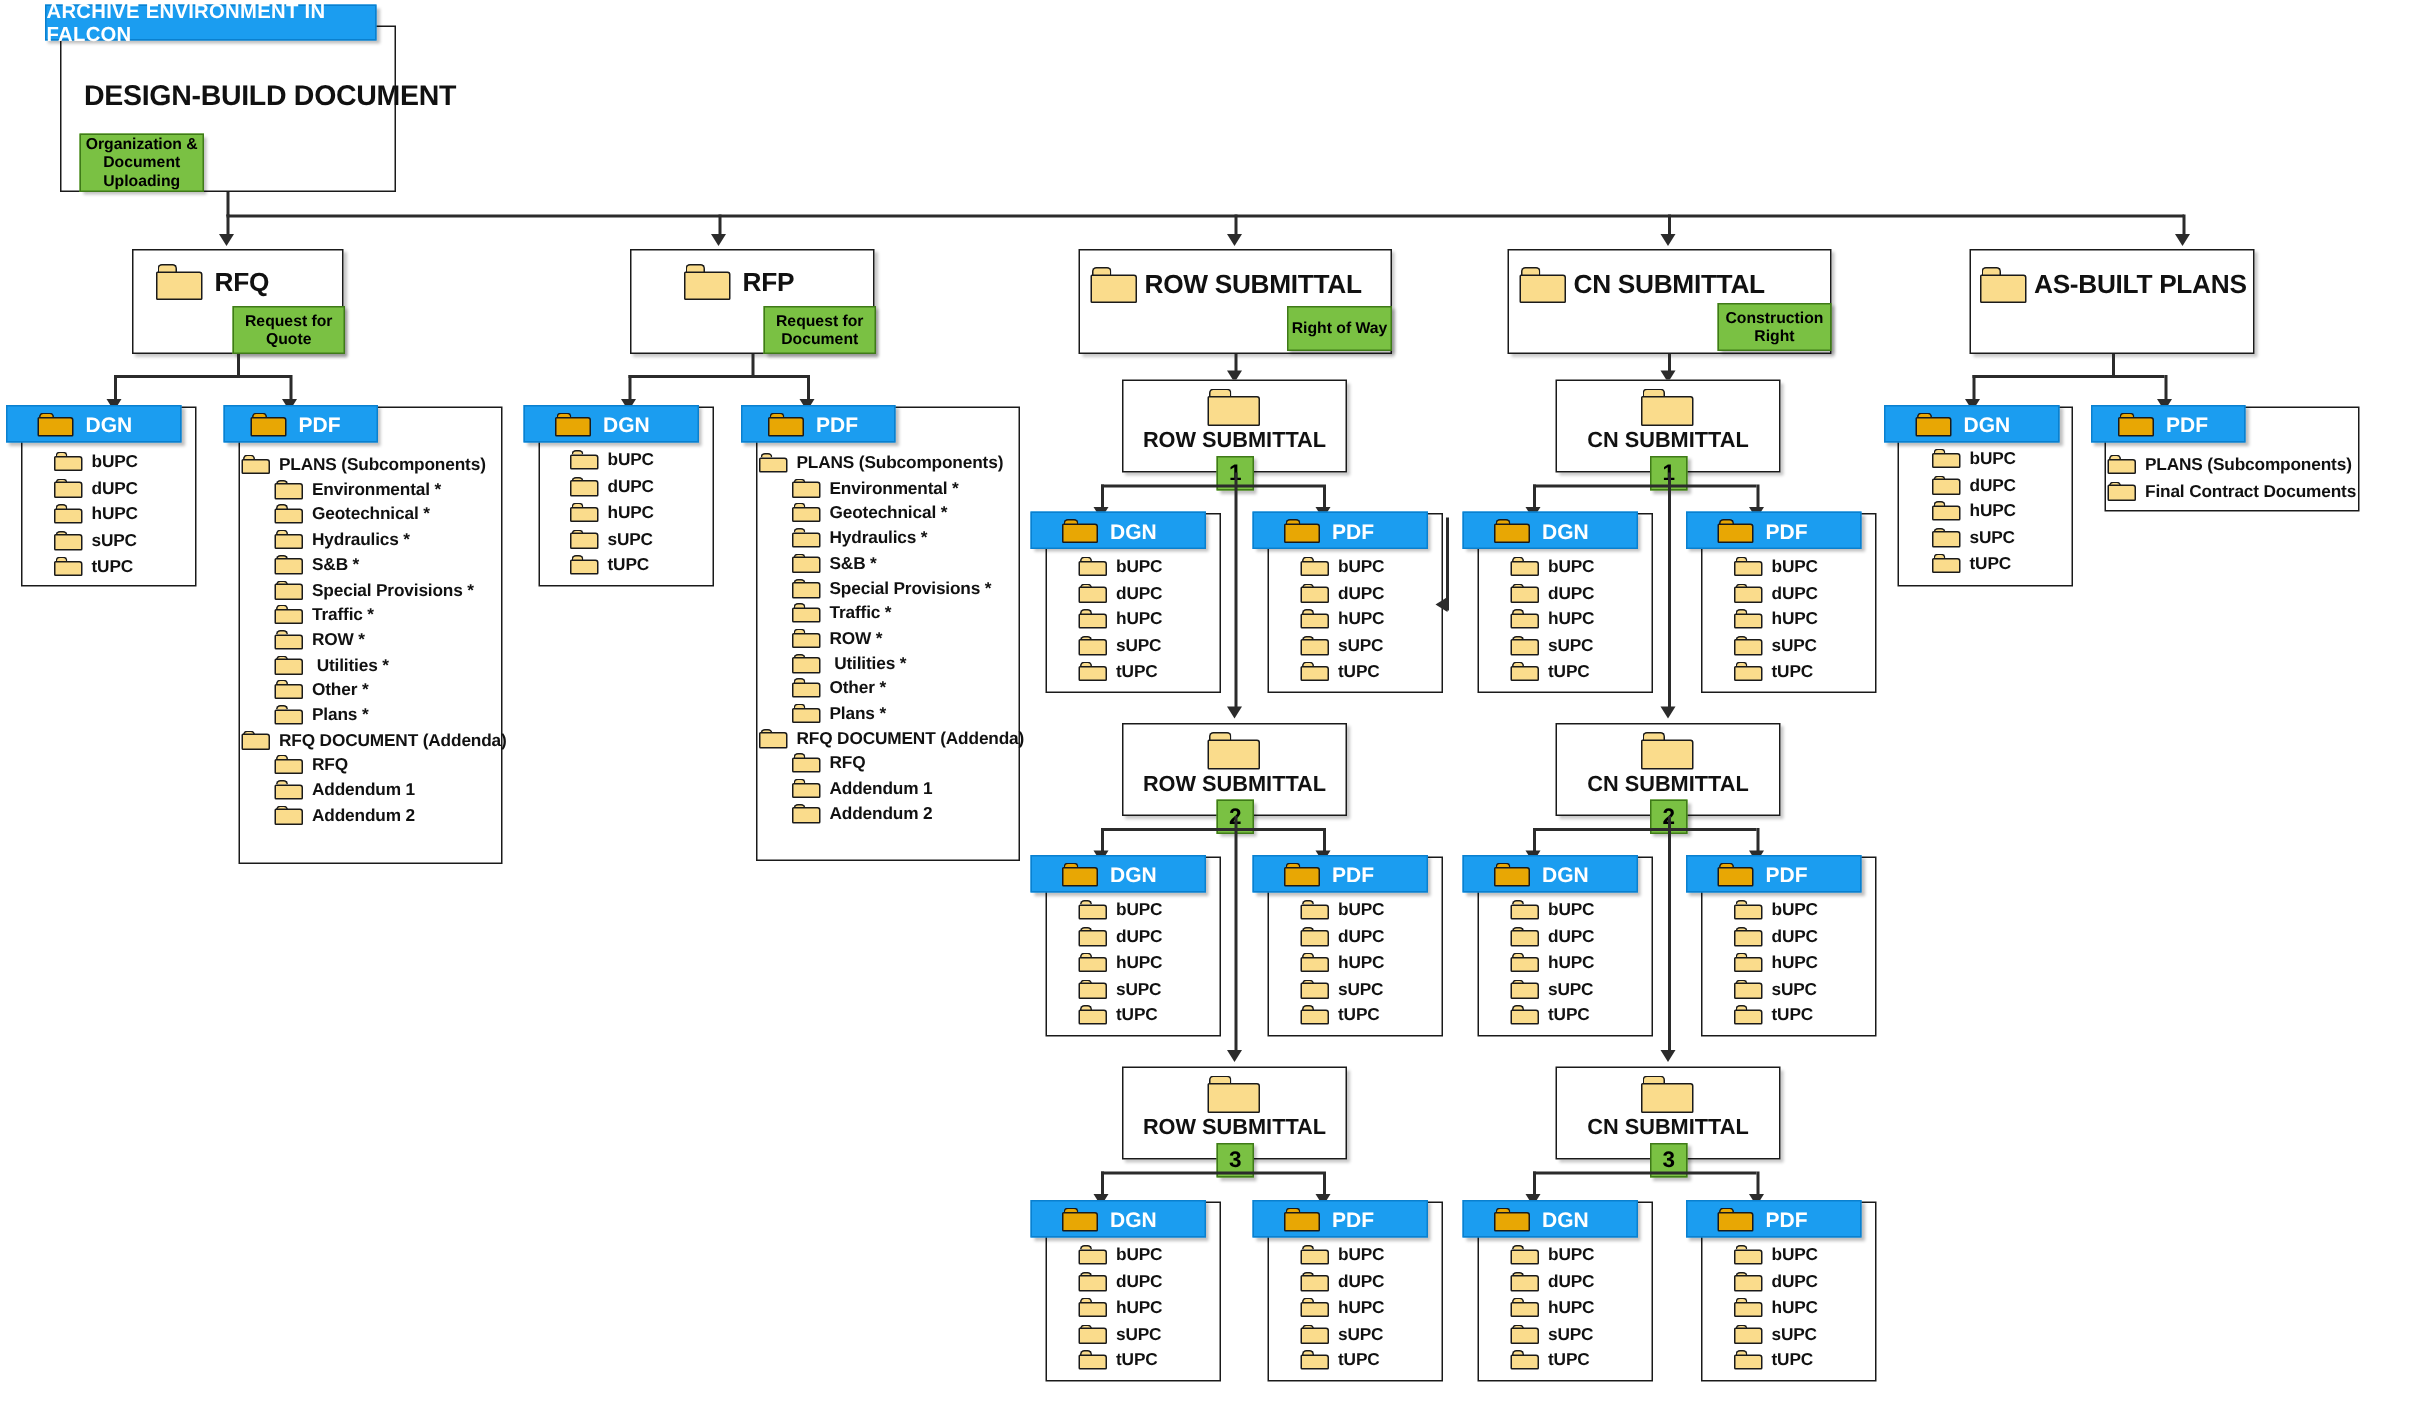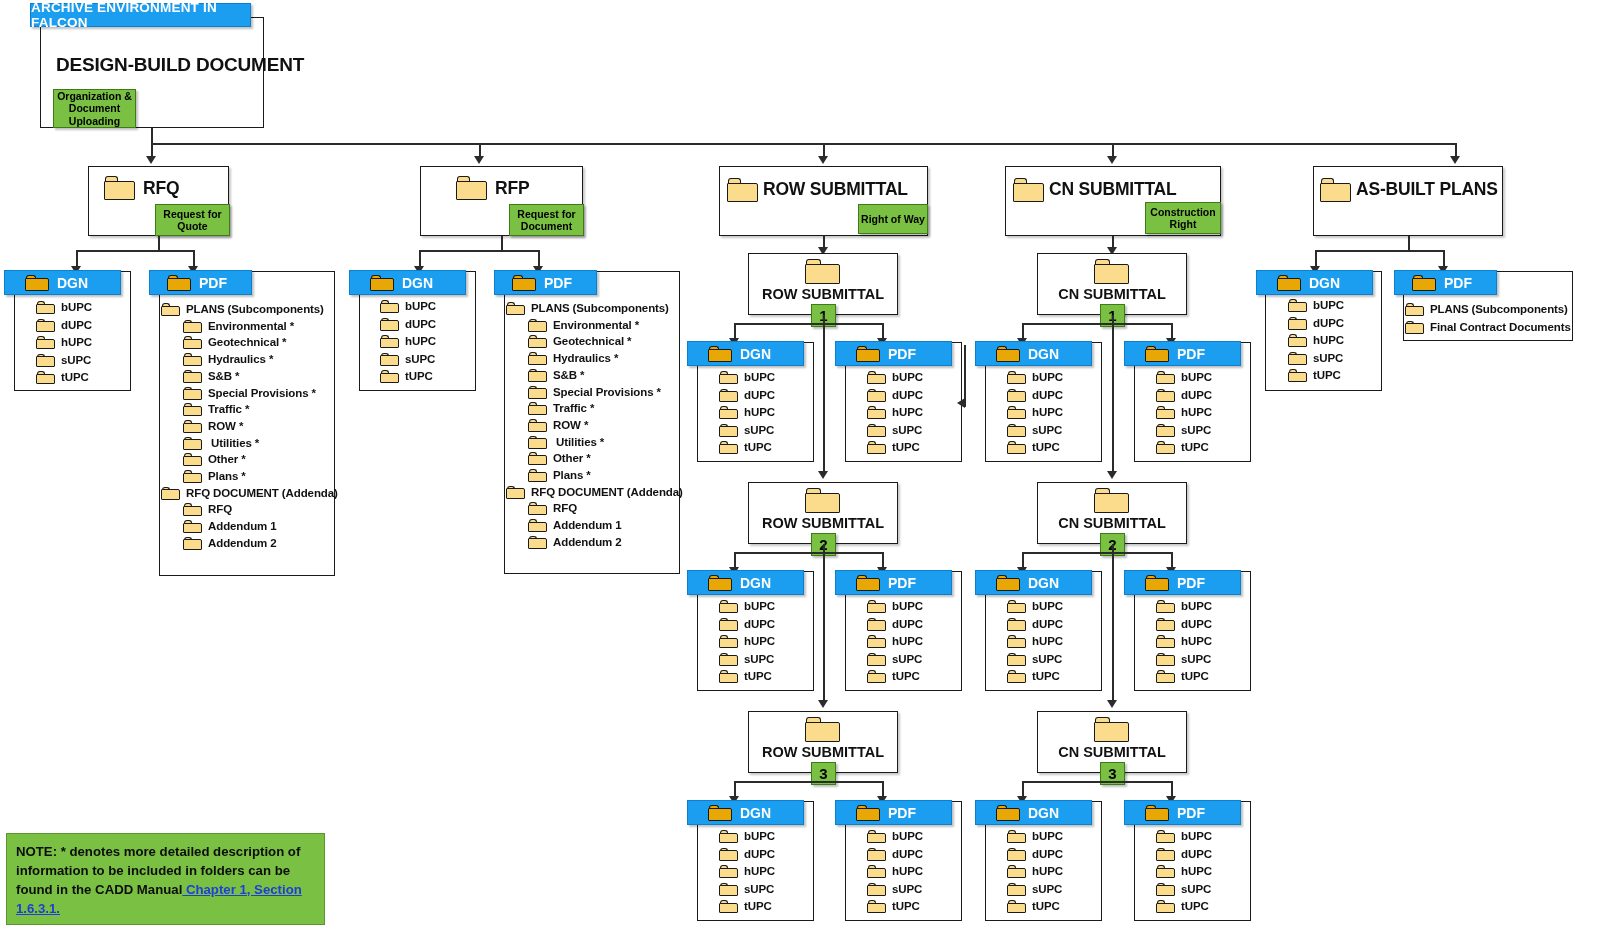--- a/index.html
+++ b/index.html
@@ -929,17 +929,14 @@
             <div class="body"></div>
           </div></span><span style="margin-left:5px;">sUPC</span></div>
       <div class="trow" style="left:1156px;top:899.4px;"><span style="position:relative;display:inline-block;width:20px;height:14px;vertical-align:-3px;"><div class="folder" style="position:absolute;left:0;top:1px;width:19px;height:13px;">
             <div class="tab"></div>
             <div class="body"></div>
           </div></span><span style="margin-left:5px;">tUPC</span></div>
       <div class="vline" style="left:964px;top:345px;height:62px;"></div>
       <div class="arrowleft" style="left:957px;top:398px;"></div>
     </div>
 
-  <div class="note" style="left:6px;top:833px;width:319px;height:92px;">
-    <span>NOTE:  * denotes more detailed description of information to be included in folders can be found in the CADD Manual</span><a href="#"> Chapter 1, Section 1.6.3.1.</a>
-  </div>
 
 </div>
 
 </body></html>

